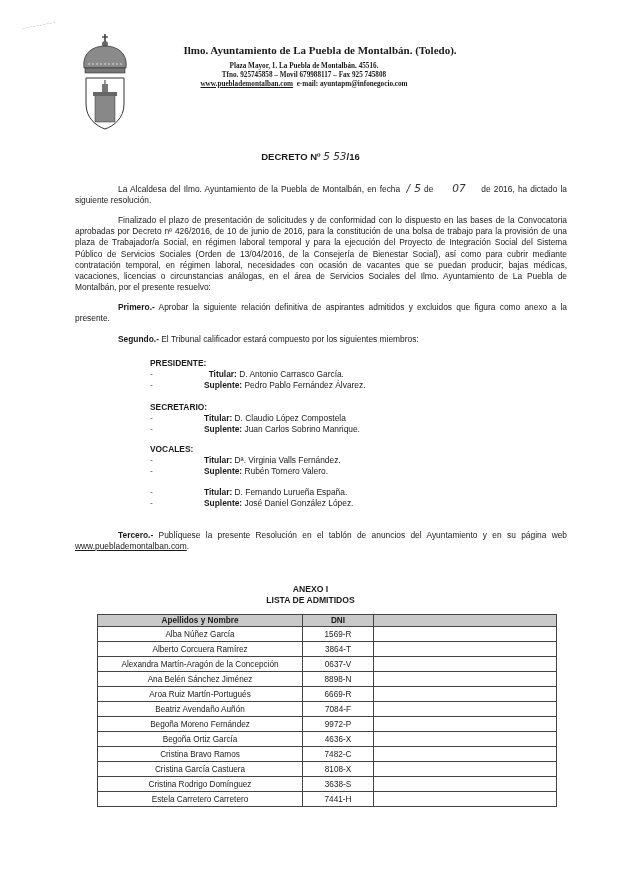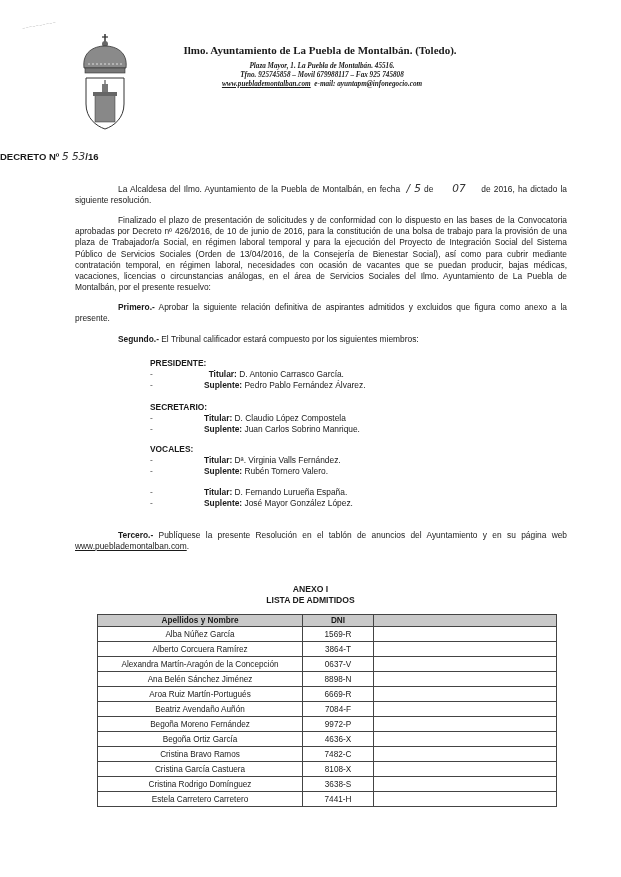--- a/index.html
+++ b/index.html
@@ -1,23 +1,23 @@
 <!DOCTYPE html>
 <html><head>
   <meta charset="utf-8">
   <style>
     html, body { margin: 0; padding: 0; background: #ffffff; }
     body { width: 621px; height: 877px; position: relative; overflow: hidden; color: #1a1a1a; font-family: "Liberation Sans", sans-serif; }
     .abs { position: absolute; }
     .scan-mark { left: 22px; top: 22px; font-size: 5px; color: #888; transform: rotate(-10deg); letter-spacing: 0.5px; }
     .crest { left: 80px; top: 34px; width: 50px; height: 96px; }
     .hdr-title { left: 150px; top: 44px; width: 340px; text-align: center; font-family: "Liberation Serif", serif; font-weight: bold; font-size: 11px; white-space: nowrap; }
-    .hdr-line { left: 152px; width: 340px; text-align: center; font-family: "Liberation Serif", serif; font-weight: bold; font-size: 7.2px; white-space: nowrap; font-style: italic; }
+    .hdr-line { left: 134px; width: 340px; text-align: center; font-family: "Liberation Serif", serif; font-weight: bold; font-size: 7.2px; white-space: nowrap; }
     .hdr-link { text-decoration: underline; }
-    .decreto { left: 0; width: 621px; top: 150px; font-weight: bold; font-size: 9.5px; }
+    .decreto { left: 0; width: 621px; top: 150px; text-align: center; font-weight: bold; font-size: 9.5px; }
     .hand { font-family: "DejaVu Sans", sans-serif; font-weight: normal; font-style: italic; font-size: 10.5px; color: #333; }
     .para { left: 75px; width: 492px; font-size: 8.4px; line-height: 11.2px; text-align: justify; }
     .indent { display: inline-block; width: 43px; }
     .b { font-weight: bold; }
     .role { left: 150px; font-weight: bold; font-size: 8.4px; text-align: center; }
     .member { left: 150px; font-size: 8.4px; line-height: 11px; white-space: nowrap; }
     .member .dash { display: inline-block; width: 54px; color: #555; }
     .link { text-decoration: underline; }
     .anexo { left: 0; width: 621px; text-align: center; font-weight: bold; font-size: 8.6px; line-height: 11px; }
     table.admitidos { position: absolute; left: 97px; top: 614px; width: 460px; border-collapse: collapse; font-size: 8.2px; }
@@ -100,21 +100,21 @@
 <div class="abs member" style="top:455px">
   <span class="dash">-</span><span class="b">Titular:</span> <span>Dª. Virginia Valls Fernández.</span>
 </div>
 <div class="abs member" style="top:466px">
   <span class="dash">-</span><span class="b">Suplente:</span> <span>Rubén Tornero Valero.</span>
 </div>
 <div class="abs member" style="top:487px">
   <span class="dash">-</span><span class="b">Titular:</span> <span>D. Fernando Lurueña España.</span>
 </div>
 <div class="abs member" style="top:498px">
-  <span class="dash">-</span><span class="b">Suplente:</span> <span>José Mayor González López.</span>
+  <span class="dash">-</span><span class="b">Suplente:</span> <span>José Daniel González López.</span>
 </div>
 
 <div class="abs para" style="top:530px">
   <span class="indent"></span><span class="b">Tercero.-</span>
   <span>Publíquese la presente Resolución en el tablón de anuncios del Ayuntamiento y en su página web</span>
   <span class="link">www.pueblademontalban.com</span><span>.</span>
 </div>
 
 <div class="abs anexo" style="top:584px">ANEXO  I</div>
 <div class="abs anexo" style="top:595px">LISTA DE ADMITIDOS</div>

